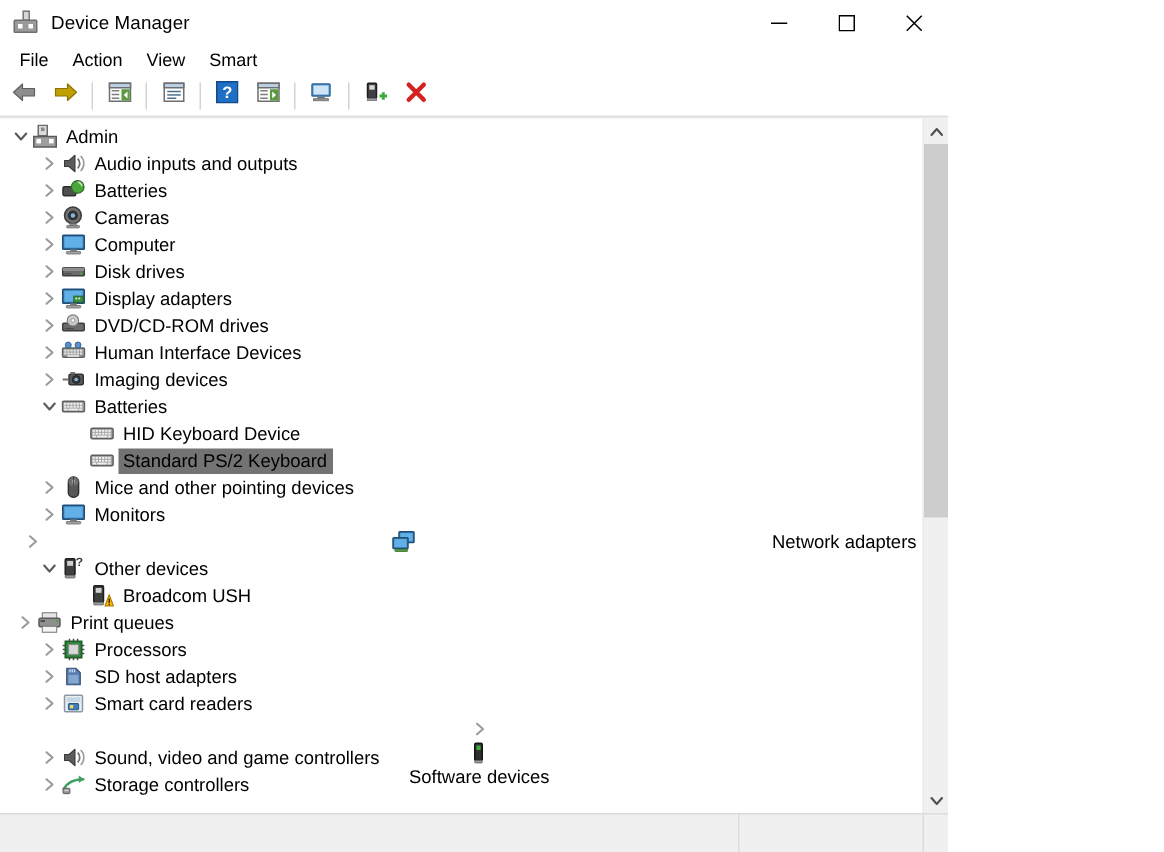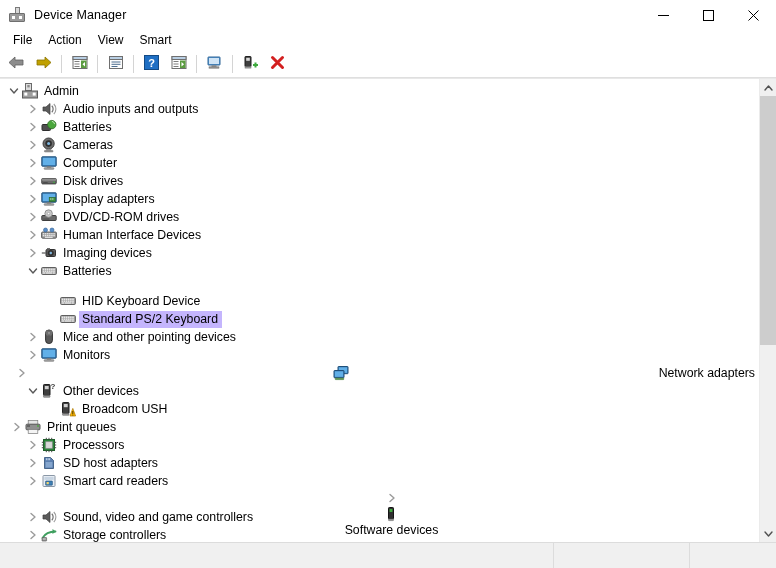--- a/index.html
+++ b/index.html
@@ -3,21 +3,21 @@
 <meta charset="utf-8">
 <style>
   * { box-sizing: border-box; margin: 0; padding: 0; }
   html, body {
     width: 776px; height: 568px;
     overflow: hidden;
     font-family: "Liberation Sans", sans-serif;
     background: #ffffff;
   }
   #app {
-    width: 776px; height: 568px;
+    width: 632px; height: 568px;
     display: flex; flex-direction: column;
     background: #ffffff;
     position: relative;
   }
 
   
   .titlebar {
     height: 30px;
     display: flex; align-items: center;
     background: #ffffff;
@@ -124,21 +124,21 @@
     white-space: nowrap;
     cursor: default;
     font-size: 12.3px;
     color: #000000;
   }
   .row .label {
     padding: 1px 4px 1px 3px;
     line-height: 15px;
   }
   .row.selected .label {
-    background: #c4b5fd;
+    background: #737373;
   }
   .chev {
     width: 16px; height: 16px;
     flex: 0 0 16px;
     display: flex; align-items: center; justify-content: center;
   }
   .chev svg { display: block; }
   .ico {
     width: 16px; height: 16px;
     flex: 0 0 16px;
@@ -545,21 +545,21 @@
                 <rect x="10.1" y="7.5" width="1.5" height="1.3"></rect>
                 <rect x="12.2" y="7.5" width="1.6" height="1.3"></rect>
                 <rect x="1.7" y="9.4" width="2.3" height="1.2"></rect>
                 <rect x="4.6" y="9.4" width="6.6" height="1.2"></rect>
                 <rect x="11.8" y="9.4" width="2" height="1.2"></rect>
               </g>
             </svg>
           </span>
           <span class="label">Batteries</span>
         </div>
-        <div class="row" style="padding-left: 44px; margin-top: 12px;">
+        <div class="row" style="padding-left: 44px;">
           <span class="chev"></span>
           <span class="ico">
             <svg width="16" height="16" viewBox="0 0 16 16">
               <rect x="0.6" y="4.5" width="14.8" height="7" rx="1" fill="#a3a3a3" stroke="#5f5f5f"></rect>
               <g fill="#f0f0f0">
                 <rect x="1.7" y="5.6" width="1.5" height="1.3"></rect>
                 <rect x="3.8" y="5.6" width="1.5" height="1.3"></rect>
                 <rect x="5.9" y="5.6" width="1.5" height="1.3"></rect>
                 <rect x="8" y="5.6" width="1.5" height="1.3"></rect>
                 <rect x="10.1" y="5.6" width="1.5" height="1.3"></rect>

